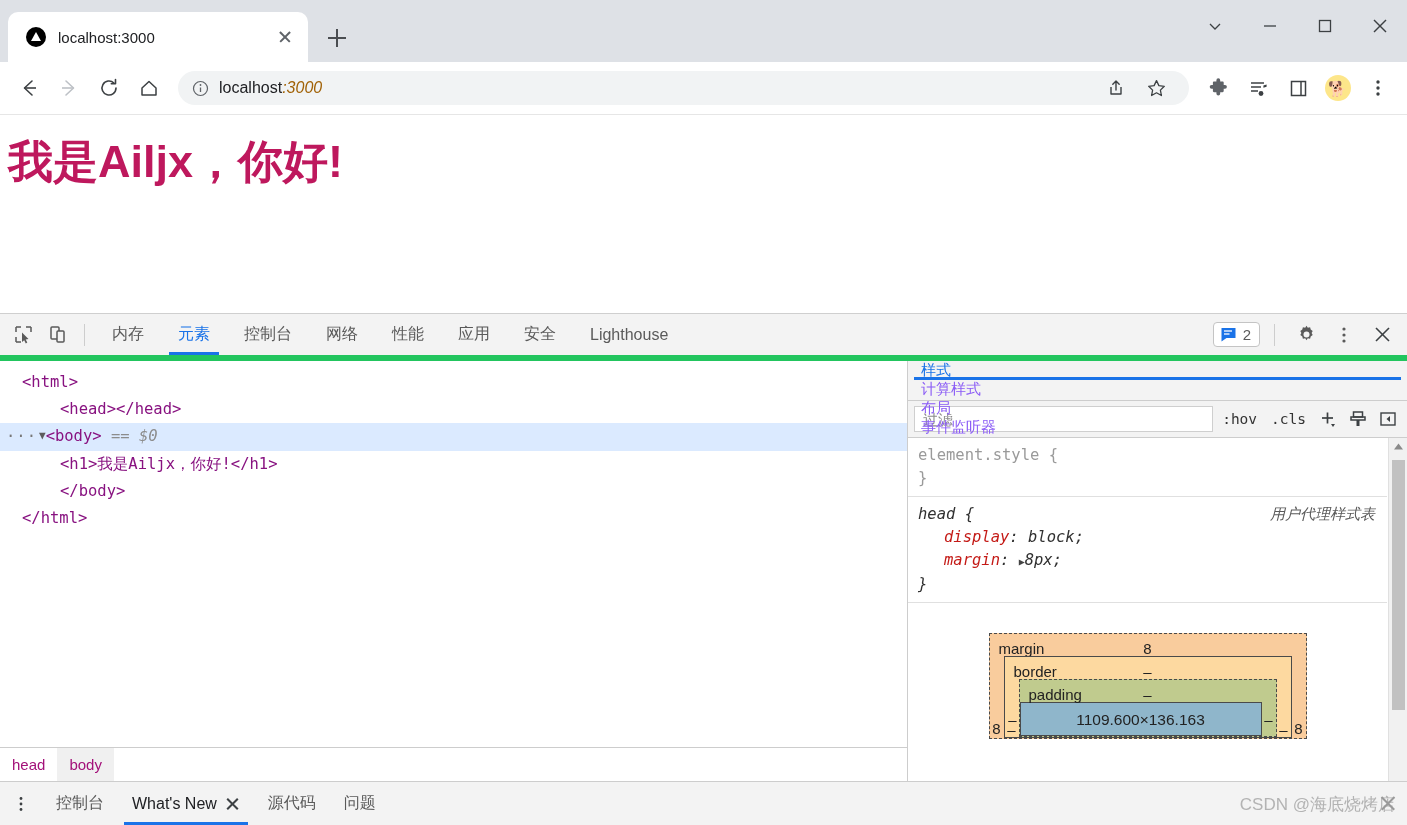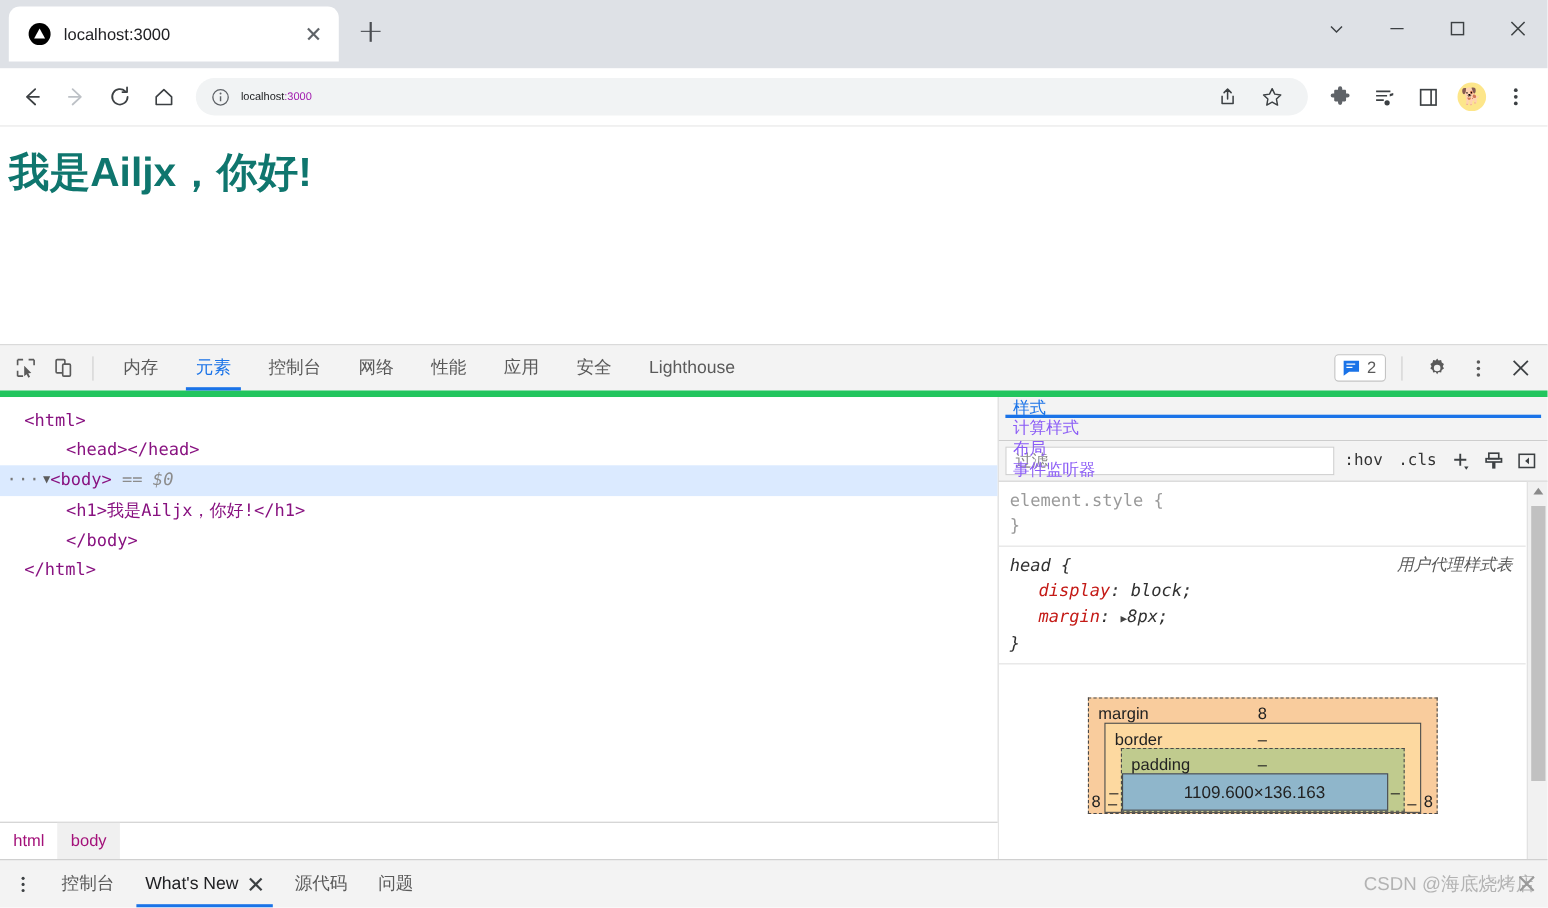--- a/index.html
+++ b/index.html
@@ -8,21 +8,21 @@
     font-family: "Liberation Sans", sans-serif;
     overflow: hidden;
     background: #ffffff;
   }
 
   
   .browser { width: 1407px; height: 825px; position: relative; display: flex; flex-direction: column; }
 
   .tabstrip {
     height: 62px; background: #dee1e6;
-    display: flex; align-items: center; padding-left: 8px; position: relative;
+    display: flex; align-items: flex-end; padding-left: 8px; position: relative;
   }
   .tab {
     width: 300px; height: 50px; background: #ffffff;
     border-radius: 10px 10px 0 0;
     display: flex; align-items: center; padding: 0 10px 0 18px;
     position: relative;
   }
   .tab-favicon {
     width: 20px; height: 20px; border-radius: 50%;
     background: #000; display: flex; align-items: center; justify-content: center;
@@ -57,40 +57,40 @@
   .wc svg { display: block; }
 
   .toolbar {
     height: 52px; background: #ffffff; display: flex; align-items: center;
     padding: 0 10px; gap: 2px;
   }
   .tbtn { width: 38px; height: 38px; display: flex; align-items: center; justify-content: center; cursor: pointer; border-radius: 50%; }
   .omnibox {
     flex: 1; height: 34px; background: #f1f3f4; border-radius: 17px;
     display: flex; align-items: center; padding: 0 14px; margin: 0 8px;
-    font-size: 10px;
+    font-size: 16px;
   }
   .omnibox .info-icon { margin-right: 10px; display: flex; }
   .url-host { color: #202124; }
-  .url-port { color: #a21caf; }
+  .url-port { color: #a16207; font-style: italic; }
   .omni-right { display: flex; align-items: center; gap: 2px; margin-left: auto; }
   .avatar {
     width: 26px; height: 26px; border-radius: 50%;
     background: #fde68a; display: flex; align-items: center; justify-content: center;
     font-size: 15px; overflow: hidden; line-height: 1;
   }
 
   
   .viewport {
     height: 199px; background: #fff; padding: 22px 0 0 8px;
     border-top: 1px solid #e6e6e6;
     overflow: hidden;
   }
   .viewport h1 {
-    font-size: 37px; font-weight: bold; color: #0f766e;
+    font-size: 45px; font-weight: bold; color: #be185d;
     font-family: "Liberation Sans", sans-serif; line-height: 1.1;
   }
 
   
   .devtools { flex: 1; display: flex; flex-direction: column; border-top: 1px solid #cfcfcf; background: #f3f3f3; min-height: 0; }
 
   .dt-toolbar {
     height: 47px; display: flex; align-items: center; background: #f3f3f3;
     border-bottom: 6px solid #22c55e; padding-left: 6px; flex-shrink: 0;
   }
@@ -478,21 +478,21 @@
           <div class="dom-row indent1">
             <span class="tag">&lt;/body&gt;</span>
           </div>
           <div class="dom-row">
             <span class="tag">&lt;/html&gt;</span>
           </div>
         </div>
 
         <div class="breadcrumb">
           <div class="crumb">
-              <span>html</span>
+              <span>head</span>
             </div>
           <div class="crumb active">
               <span>body</span>
             </div>
         </div>
       </div>
 
       <div class="styles-pane">
         <div class="styles-tabs">
           <div class="st-tab active">

